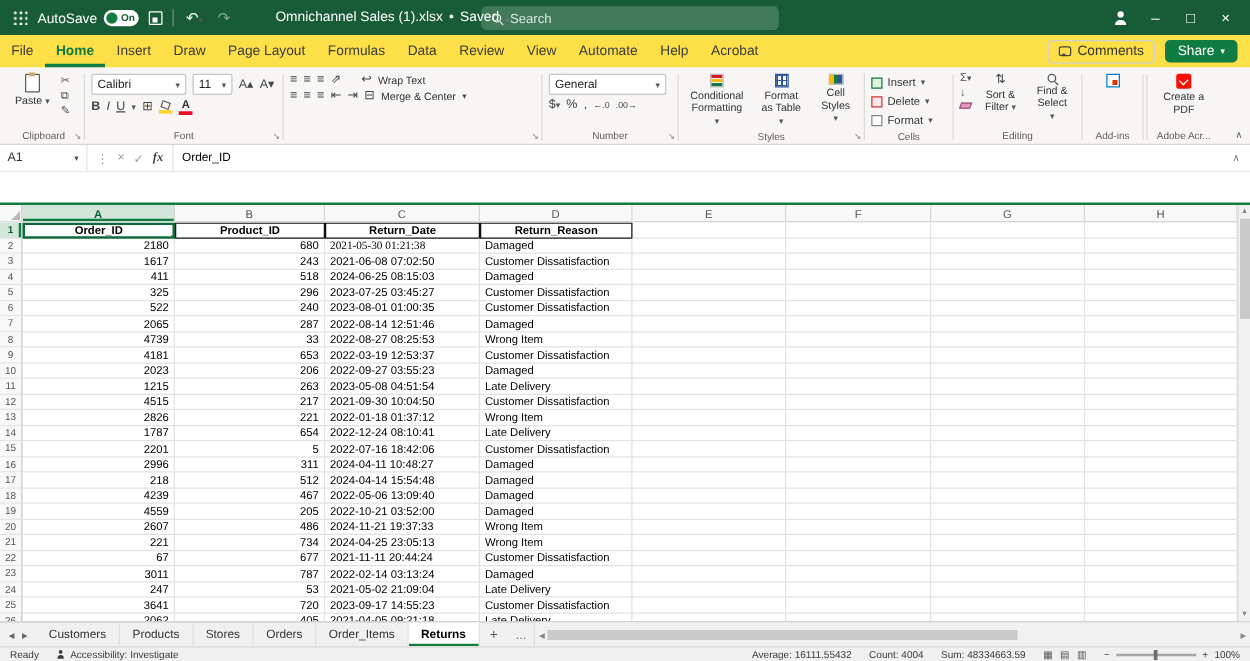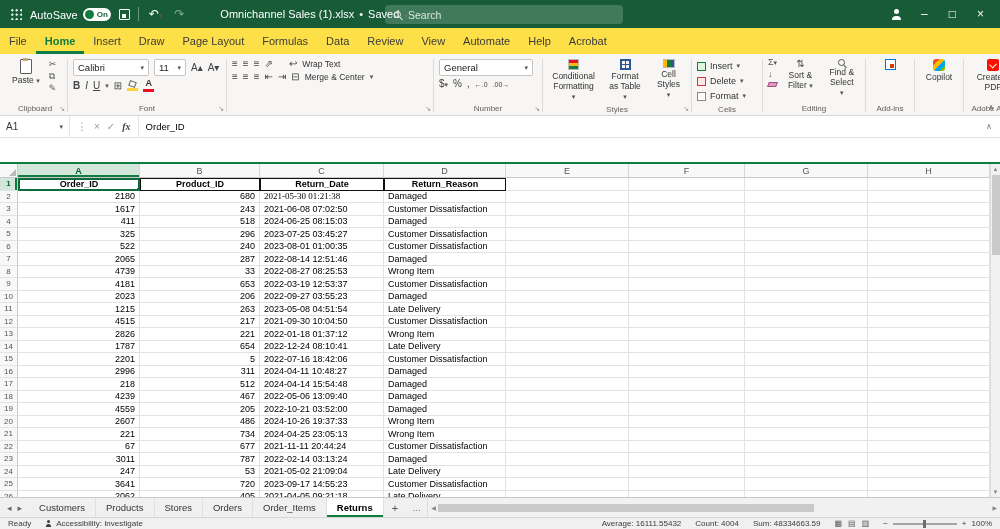--- a/index.html
+++ b/index.html
@@ -181,20 +181,30 @@
         <div class="rtab">Draw</div>
         <div class="rtab">Page Layout</div>
         <div class="rtab">Formulas</div>
         <div class="rtab">Data</div>
         <div class="rtab">Review</div>
         <div class="rtab">View</div>
         <div class="rtab">Automate</div>
         <div class="rtab">Help</div>
         <div class="rtab">Acrobat</div>
       </div>
+    <div class="tabs-right">
+      <div class="comments-btn">
+        <span class="bubble"></span>
+        <span>Comments</span>
+      </div>
+      <div class="share-btn">
+        <span>Share</span>
+        <span class="dd" style="color:#fff">▾</span>
+      </div>
+    </div>
   </div>
 
   <div class="ribbon">
 
     <div class="rgroup" style="width:62px">
       <div class="rg-content">
         <div class="bigbtn">
           <span class="clipboard-ic"></span>
           <span class="bb2"><span>Paste</span> <span class="dd">▾</span></span>
         </div>
@@ -376,29 +386,20 @@
         <div class="bigbtn">
           <span class="addins-ic"></span>
         </div>
       </div>
       <div class="rg-label">
           <span>Add-ins</span>
         </div>
     </div>
     <div class="gsep"></div>
 
-    <div class="rgroup" style="width:46px">
-      <div class="rg-content" style="justify-content:center;width:100%">
-        <div class="bigbtn">
-          <span class="copilot-ic"></span>
-          <span class="bb2">Copilot</span>
-        </div>
-      </div>
-      <div class="rg-label"></div>
-    </div>
     <div class="gsep"></div>
 
     <div class="rgroup" style="width:56px">
       <div class="rg-content" style="justify-content:center;width:100%">
         <div class="bigbtn">
           <span class="pdf-ic"></span>
           <span class="bb2">Create a PDF</span>
         </div>
       </div>
       <div class="rg-label">
@@ -648,21 +649,21 @@
           <div class="cell" style="width: 122px;">Damaged</div>
           <div class="cell" style="width: 123px;"></div>
           <div class="cell" style="width: 116px;"></div>
           <div class="cell" style="width: 123px;"></div>
           <div class="cell" style="width: 122px;"></div>
         </div>
         <div class="grow">
           <div class="gut">20</div>
           <div class="cell num" style="width: 122px;">2607</div>
           <div class="cell num" style="width: 120px;">486</div>
-          <div class="cell" style="width: 124px;">2024-10-26 19:37:33</div>
+          <div class="cell" style="width: 124px;">2024-11-21 19:37:33</div>
           <div class="cell" style="width: 122px;">Wrong Item</div>
           <div class="cell" style="width: 123px;"></div>
           <div class="cell" style="width: 116px;"></div>
           <div class="cell" style="width: 123px;"></div>
           <div class="cell" style="width: 122px;"></div>
         </div>
         <div class="grow">
           <div class="gut">21</div>
           <div class="cell num" style="width: 122px;">221</div>
           <div class="cell num" style="width: 120px;">734</div>

